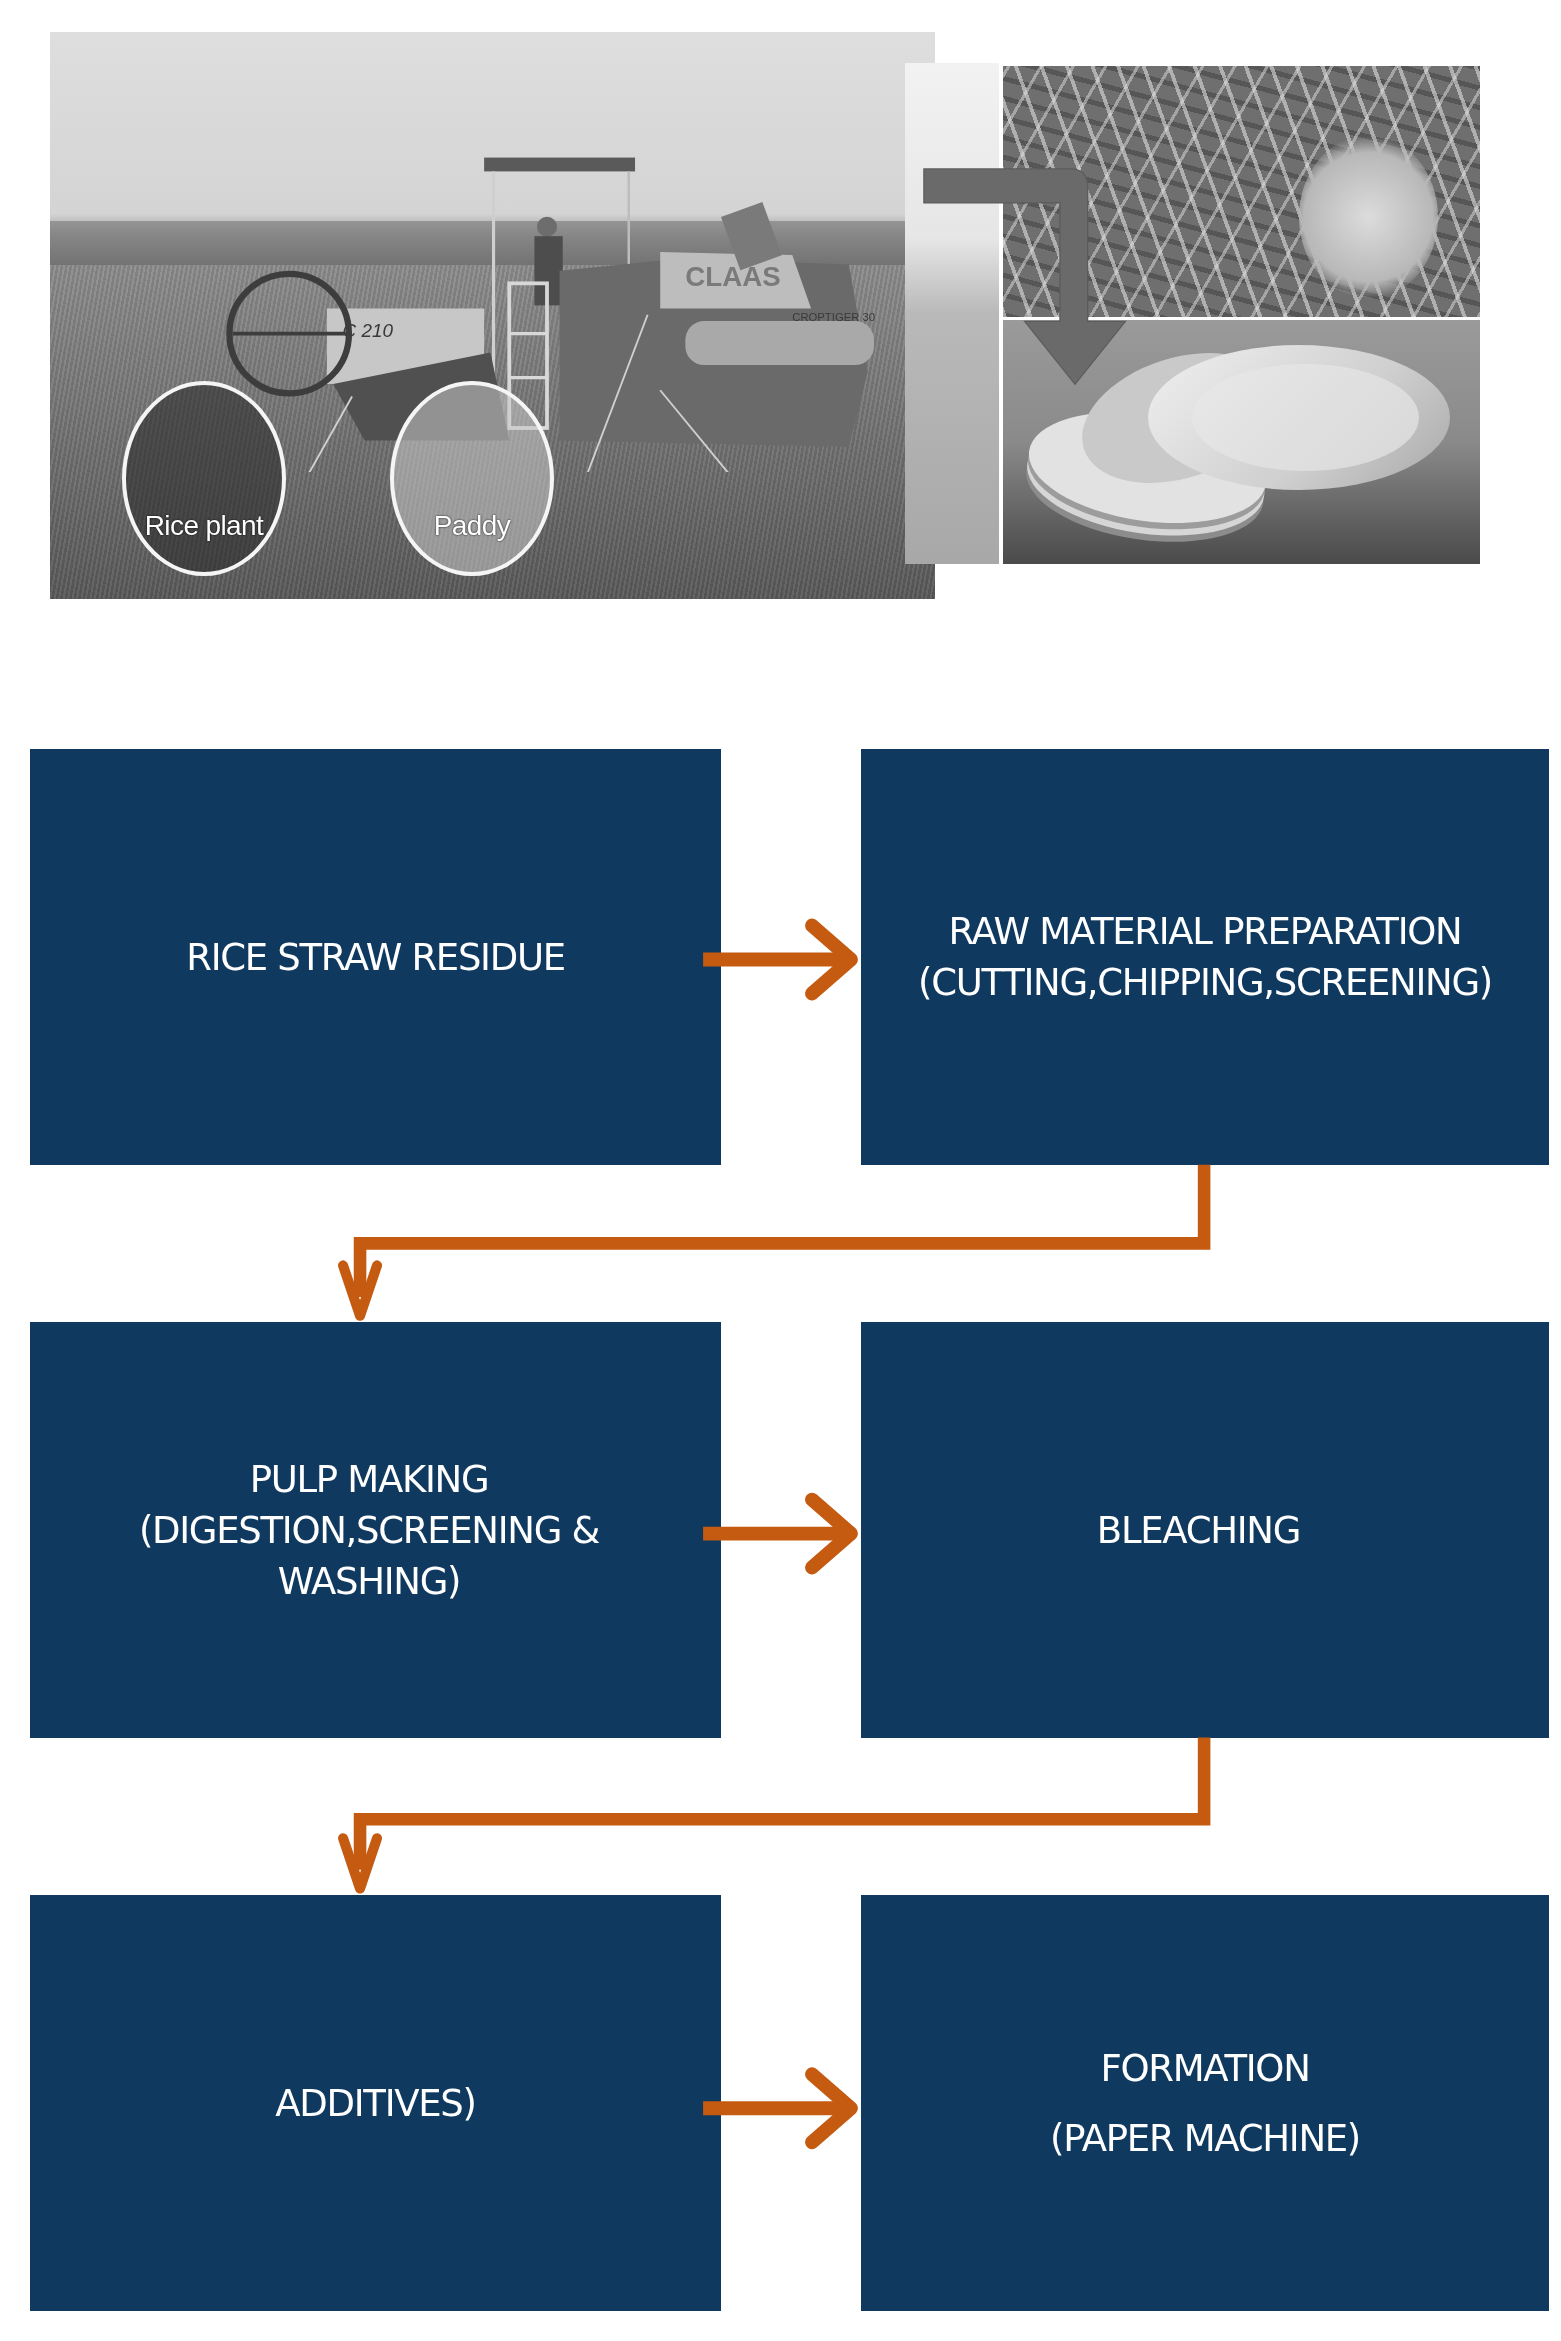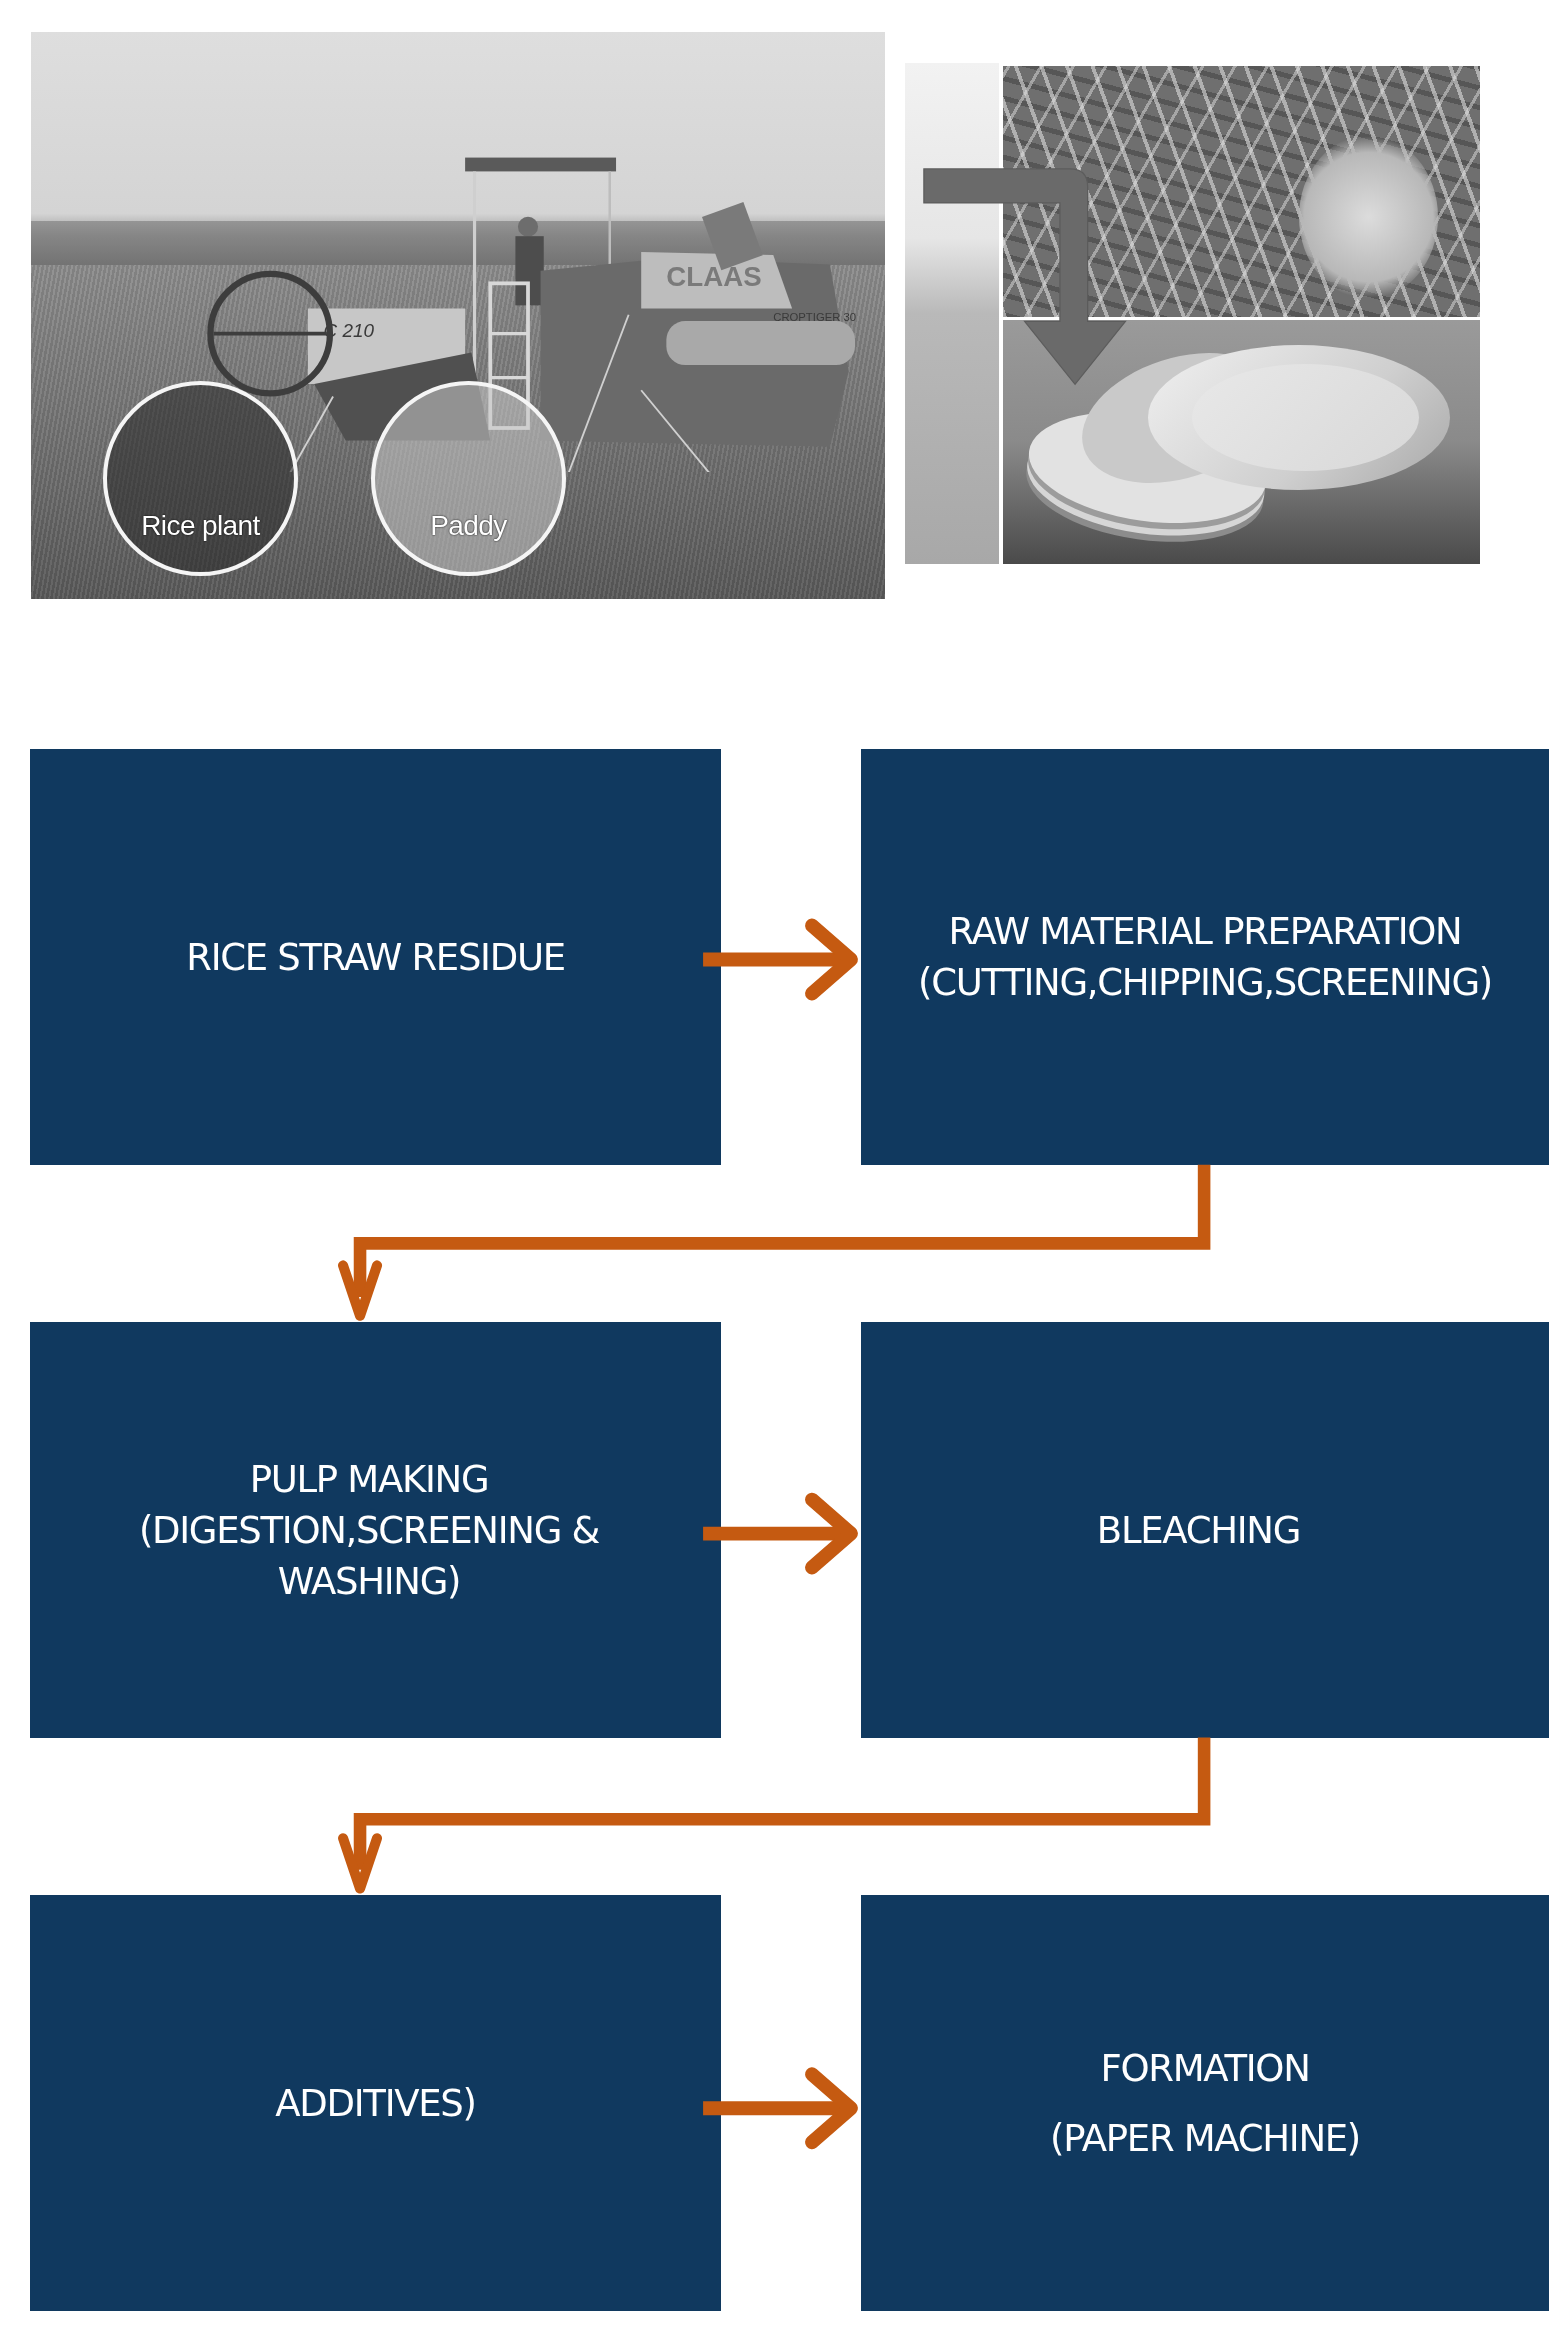--- a/index.html
+++ b/index.html
@@ -1,33 +1,34 @@
 <!DOCTYPE html>
 <html style="font-size:10px"><head>
 <meta charset="utf-8">
 <style>
   html, body { margin: 0; padding: 0; background: #ffffff; }
   body { width: 1561px; height: 2342px; position: relative; overflow: hidden;
          font-family: "Liberation Sans", "DejaVu Sans", sans-serif; }
 
   
   .photo {
-    position: absolute; left: 31px; top: 31.5px; width: 854px; height: 567px;
+    position: absolute; left: 50px; top: 31.5px; width: 854px; height: 567px;
     background:
       linear-gradient(180deg, #dedede 0%, #d4d4d4 32%, #9a9a9a 36%, #7d7d7d 44%, #6a6a6a 60%, #5e5e5e 100%);
     overflow: hidden;
+    padding-left: 31px;
   }
   .photo .treeline { position: absolute; left: 0; right: 0; top: 189px; height: 44px;
     background: linear-gradient(180deg, #8a8a8a, #6e6e6e); opacity: .8; }
   .photo .field { position: absolute; left: 0; right: 0; top: 233px; bottom: 0;
     background: repeating-linear-gradient(100deg, rgba(255,255,255,.06) 0 1.9px, rgba(0,0,0,.08) 1.9px 4.4px),
                 linear-gradient(180deg, #8d8d8d 0%, #5a5a5a 100%); }
   .harvester { position: absolute; left: 157px; top: 113px; width: 680px; height: 327px; }
   .magnifier {
-    position: absolute; width: 195px; height: 195px; border: 4.4px solid #f5f5f5;
+    position: absolute; width: 164px; height: 195px; border: 4.4px solid #f5f5f5;
     border-radius: 50%; box-sizing: border-box; background: rgba(40,40,40,.55);
     display: flex; align-items: flex-end; justify-content: center; text-align: center;
   }
   .magnifier span {
     color: #ffffff; font-family: "Liberation Sans", sans-serif; font-size: 28px;
     margin-bottom: 30px; letter-spacing: -0.6px; text-shadow: 0 0 1.9px #000;
   }
   .mag-1 { left: 72px; top: 349px; }
   .mag-2 { left: 340px; top: 349px; background: rgba(200,200,200,.55); }
   .mag-3 { left: 601px; top: 353px; background: rgba(20,20,20,.7); }

